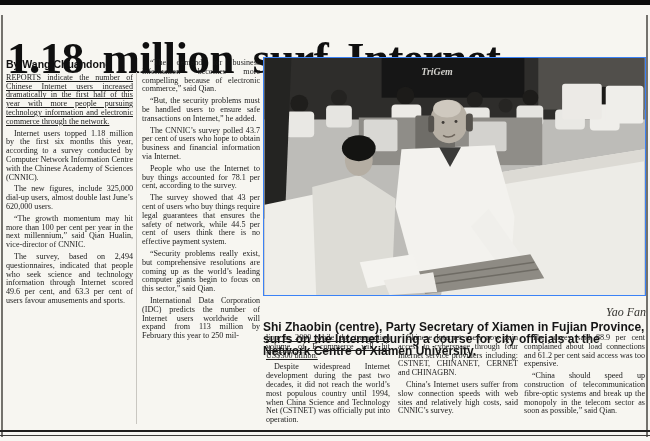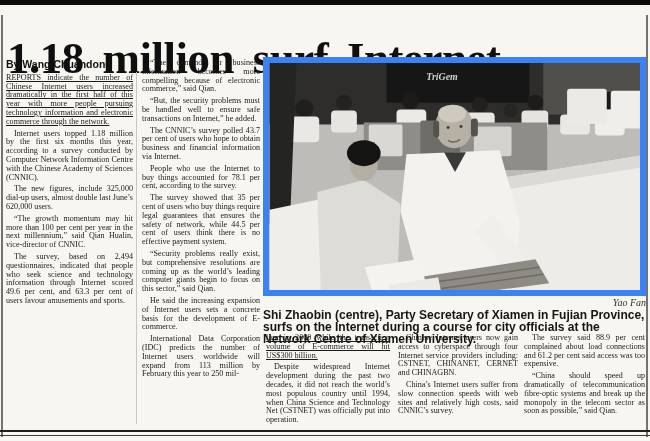--- a/index.html
+++ b/index.html
@@ -17,24 +17,24 @@
   .col{position:absolute;text-align:justify;font-size:8.1px;line-height:8.8px;overflow:hidden;}
   .col1{left:6px;top:60px;width:127px;height:367px;}
   .col2{left:142px;top:59px;width:118px;height:368px;}
   .col3{left:266px;top:334px;width:124px;height:95px;}
   .col4{left:398px;top:334px;width:120px;height:95px;}
   .col5{left:524px;top:334px;width:121px;height:95px;}
   .para{margin:3px 0 0 0;text-indent:8px;}
   .col .para:first-child{margin-top:0;}
   .flush-first .para:first-child{text-indent:0;text-decoration:underline;}
   .photo-figure{position:absolute;left:263px;top:57px;width:383px;}
-  .photo-frame{width:383px;height:239px;border:6px solid #3b82f6;box-sizing:border-box;
+  .photo-frame{width:383px;height:239px;border:1px solid #3b82f6;box-sizing:border-box;
         overflow:hidden;background:#bdbcb8;}
   .photo-frame svg{display:block;}
-  .photo-credit{font-style:italic;font-size:10px;text-align:right;margin-top:1px;color:#34332f;
+  .photo-credit{font-style:italic;font-size:12px;text-align:right;margin-top:9px;color:#34332f;
         font-family:"Liberation Serif",serif;}
   .photo-caption{font-family:"Liberation Sans",sans-serif;font-weight:bold;font-size:12px;
         line-height:12px;margin-top:1px;color:#151515;}
   .bottom-rule-thick{position:absolute;left:0;right:0;top:430px;border-top:2.5px solid #201f1d;}
   .bottom-rule-thin{position:absolute;left:0;right:0;top:435px;border-top:1px solid #3c3b38;}
 </style>
 </head>
 <body>
 
 <div class="page">
@@ -53,26 +53,25 @@
         <p class="para">The new figures, include 325,000 dial-up users, almost double last June’s 620,000 users.</p>
         <p class="para">“The growth momentum may hit more than 100 per cent per year in the next millennium,” said Qian Hualin, vice-director of CNNIC.</p>
         <p class="para">The survey, based on 2,494 questionnaires, indicated that people who seek science and technology information through Internet scored 49.6 per cent, and 63.3 per cent of users favour amusements and sports.</p>
       </div>
   </div>
 
   <div class="colrule"></div>
 
   <div class="col col2">
       <p class="para">“The demand for business information becomes more compelling because of electronic commerce,” said Qian.</p>
-      <p class="para">“But, the security problems must be handled well to ensure safe transactions on Internet,” he added.</p>
+      <p class="para">“But, the security problems must be handled users to ensure safe transactions on Internet,” he added.</p>
       <p class="para">The CNNIC’s survey polled 43.7 per cent of users who hope to obtain business and financial information via Internet.</p>
       <p class="para">People who use the Internet to buy things accounted for 78.1 per cent, according to the survey.</p>
-      <p class="para">The survey showed that 35 per cent of users who buy things require legal guarantees that ensures the safety of network, while 44.5 per cent of users think there is no effective payment system.</p>
+      <p class="para">The survey showed that 43 per cent of users who buy things require legal guarantees that ensures the safety of network, while 44.5 per cent of users think there is no effective payment system.</p>
       <p class="para">“Security problems really exist, but comprehensive resolutions are coming up as the world’s leading computer giants begin to focus on this sector,” said Qian.</p>
-      <p class="para">He said the increasing expansion of Internet users sets a concrete basis for the development of E-commerce.</p>
       <p class="para">International Data Corporation (IDC) predicts the number of Internet users worldwide will expand from 113 million by February this year to 250 mil-</p>
     </div>
 
   <figure class="photo-figure" style="margin:0">
     <div class="photo-frame">
       <svg viewBox="0 0 383 239" width="381" height="237" aria-hidden="true">
         <rect width="383" height="239" fill="#bdbcb8"></rect>
 
         <rect x="0" y="0" width="383" height="62" fill="#2e2d2b"></rect>
         <rect x="118" y="0" width="144" height="40" fill="#161616"></rect>
@@ -144,19 +143,19 @@
   <div class="col col3 flush-first">
       <p class="para">lion in 2000 while the transaction volume of E-commerce will hit US$300 billion.</p>
       <p class="para">Despite widespread Internet development during the past two decades, it did not reach the world’s most populous country until 1994, when China Science and Technology Net (CSTNET) was officially put into operation.</p>
     </div>
   <div class="col col4">
       <p class="para">Chinese Internet users now gain access to cyberspace through four Internet service providers including: CSTNET, CHINANET, CERNET and CHINAGBN.</p>
       <p class="para">China’s Internet users suffer from slow connection speeds with web sites and relatively high costs, said CNNIC’s survey.</p>
     </div>
   <div class="col col5">
       <p class="para">The survey said 88.9 per cent complained about load connections and 61.2 per cent said access was too expensive.</p>
-      <p class="para">“China should speed up dramatically of telecommunication fibre-optic systems and break up the monopoly in the telecom sector as soon as possible,” said Qian.</p>
+      <p class="para">“China should speed up construction of telecommunication fibre-optic systems and break up the monopoly in the telecom sector as soon as possible,” said Qian.</p>
     </div>
 
   <div class="bottom-rule-thick"></div>
   <div class="bottom-rule-thin"></div>
 
 </div>
 
 </body></html>

